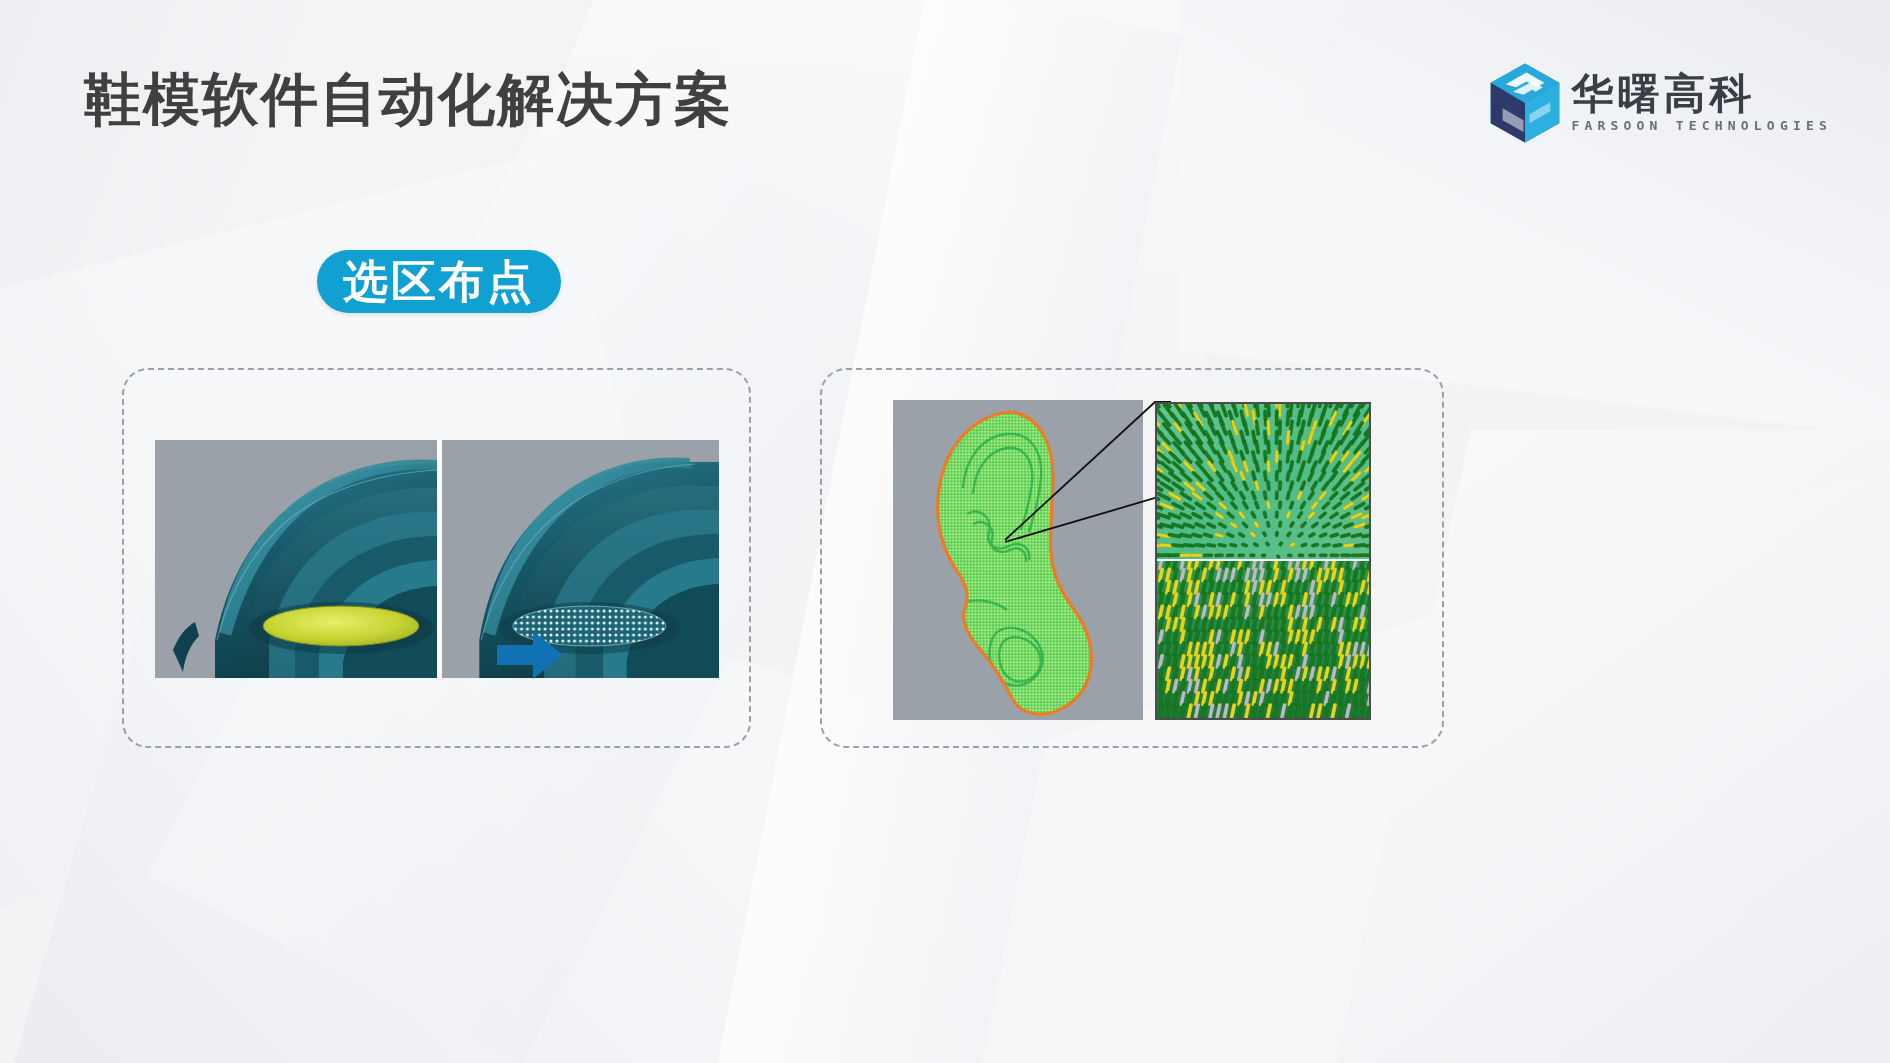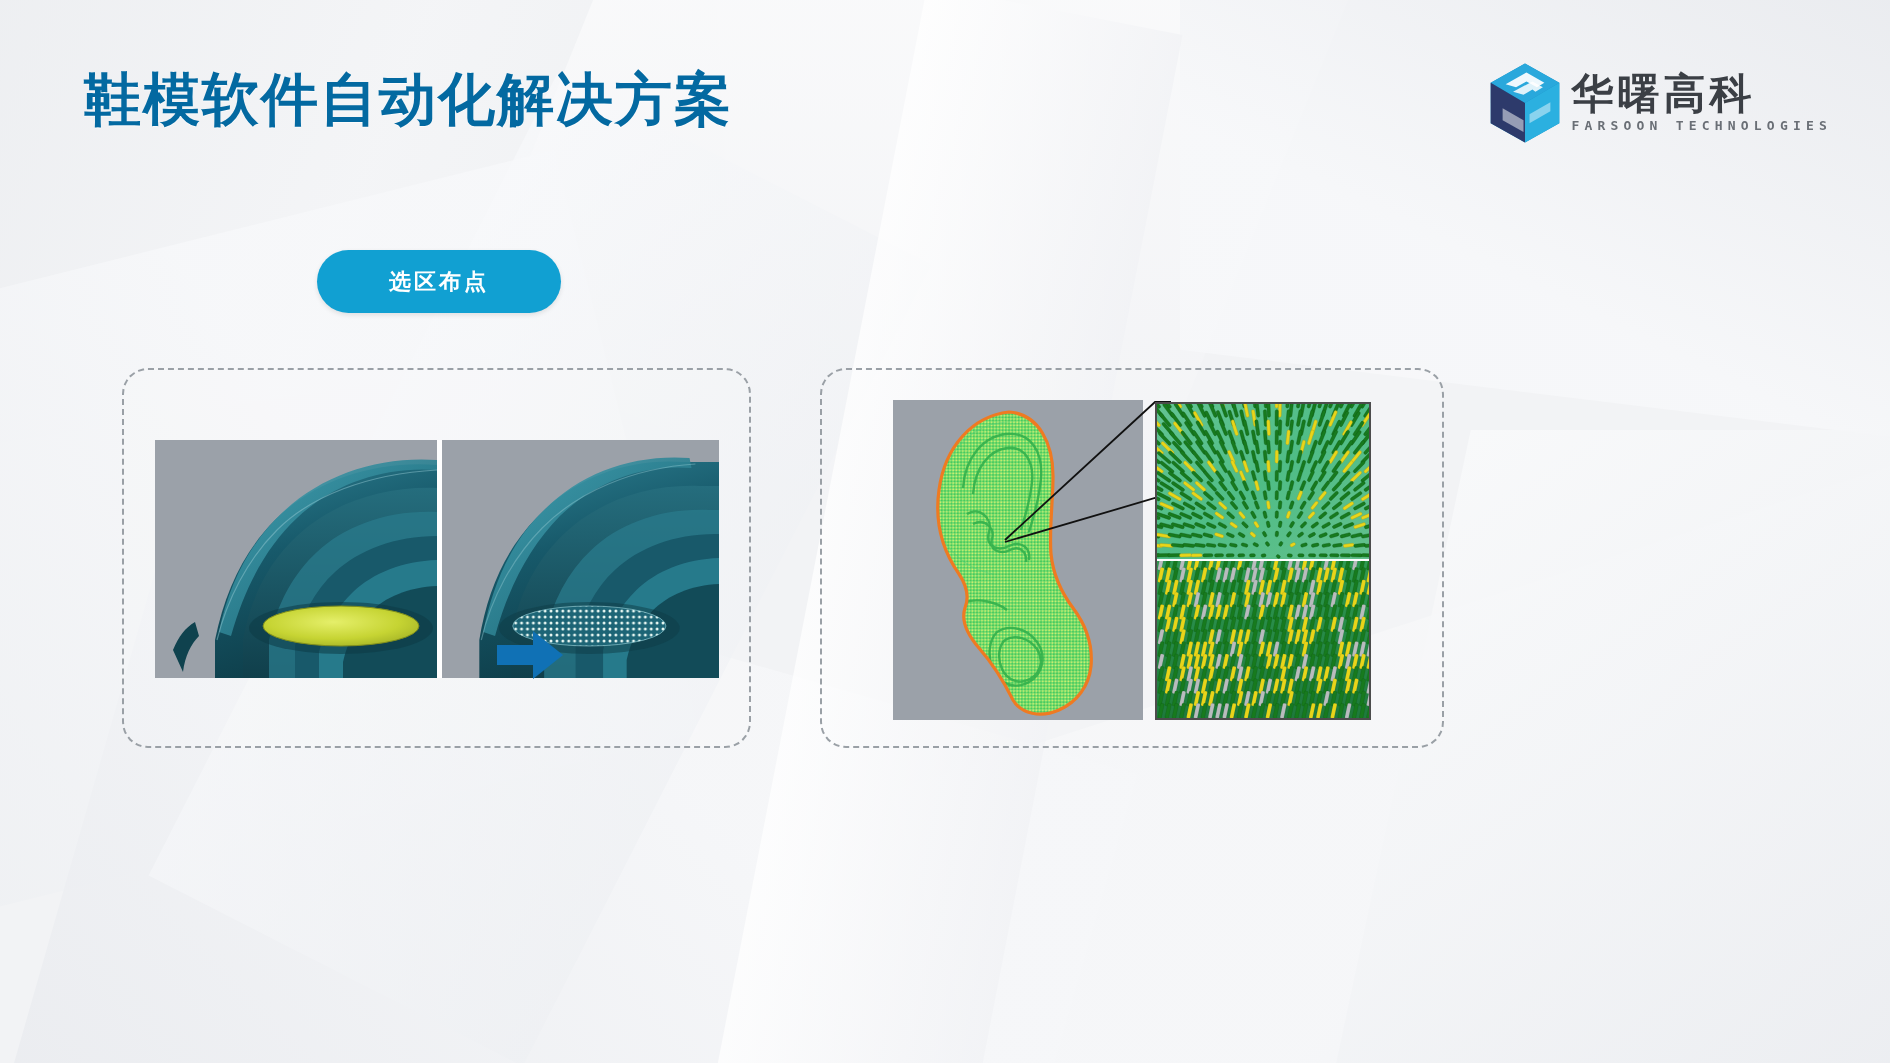--- a/index.html
+++ b/index.html
@@ -42,21 +42,21 @@
         background:linear-gradient(100deg,#f8f9fb 0%,#eef0f3 100%);
         transform: rotate(27deg); opacity:.7; }
   .f9 { top:0px; left:820px; width:260px; height:1100px;
         background:linear-gradient(90deg,#ffffff 0%,#f1f2f5 100%);
         transform: rotate(11deg); opacity:.75; }
 
   
   .title {
     position:absolute; left:84px; top:62px;
     font-size:57px; font-weight:bold; letter-spacing:2px;
-    color:#0369a1;
+    color:#404040;
     font-family:"DejaVu Sans","Liberation Sans",sans-serif;
     text-shadow: 0 1px 0 rgba(255,255,255,.6);
     white-space:nowrap;
   }
   .logo-wrap {
     position:absolute; right:58px; top:62px;
     display:flex; align-items:center; gap:8px;
   }
   .logo-mark { width:76px; height:82px; flex:none; }
   .logo-text-col { display:flex; flex-direction:column; align-items:flex-start; }
@@ -70,21 +70,21 @@
     margin-top:3px; font-weight:bold;
     font-family:"DejaVu Sans Mono","Liberation Mono",monospace;
   }
 
   
   .badge {
     position:absolute;
     height:63px; border-radius:32px;
     background:#11a0d2;
     display:flex; align-items:center; justify-content:center;
-    color:#ffffff; font-size:22px; font-weight:bold; letter-spacing:3px;
+    color:#ffffff; font-size:45px; font-weight:bold; letter-spacing:3px;
     font-family:Liberation Mono, monospace;
     box-shadow:0 2px 5px rgba(0,0,0,.10);
   }
   .badge-left  { left:317px;  top:250px; width:244px; }
   .badge-right { left:1014px; top:250px; width:244px; }
 
   
   .panel {
     position:absolute;
     border:2px dashed #9aa0a6;

